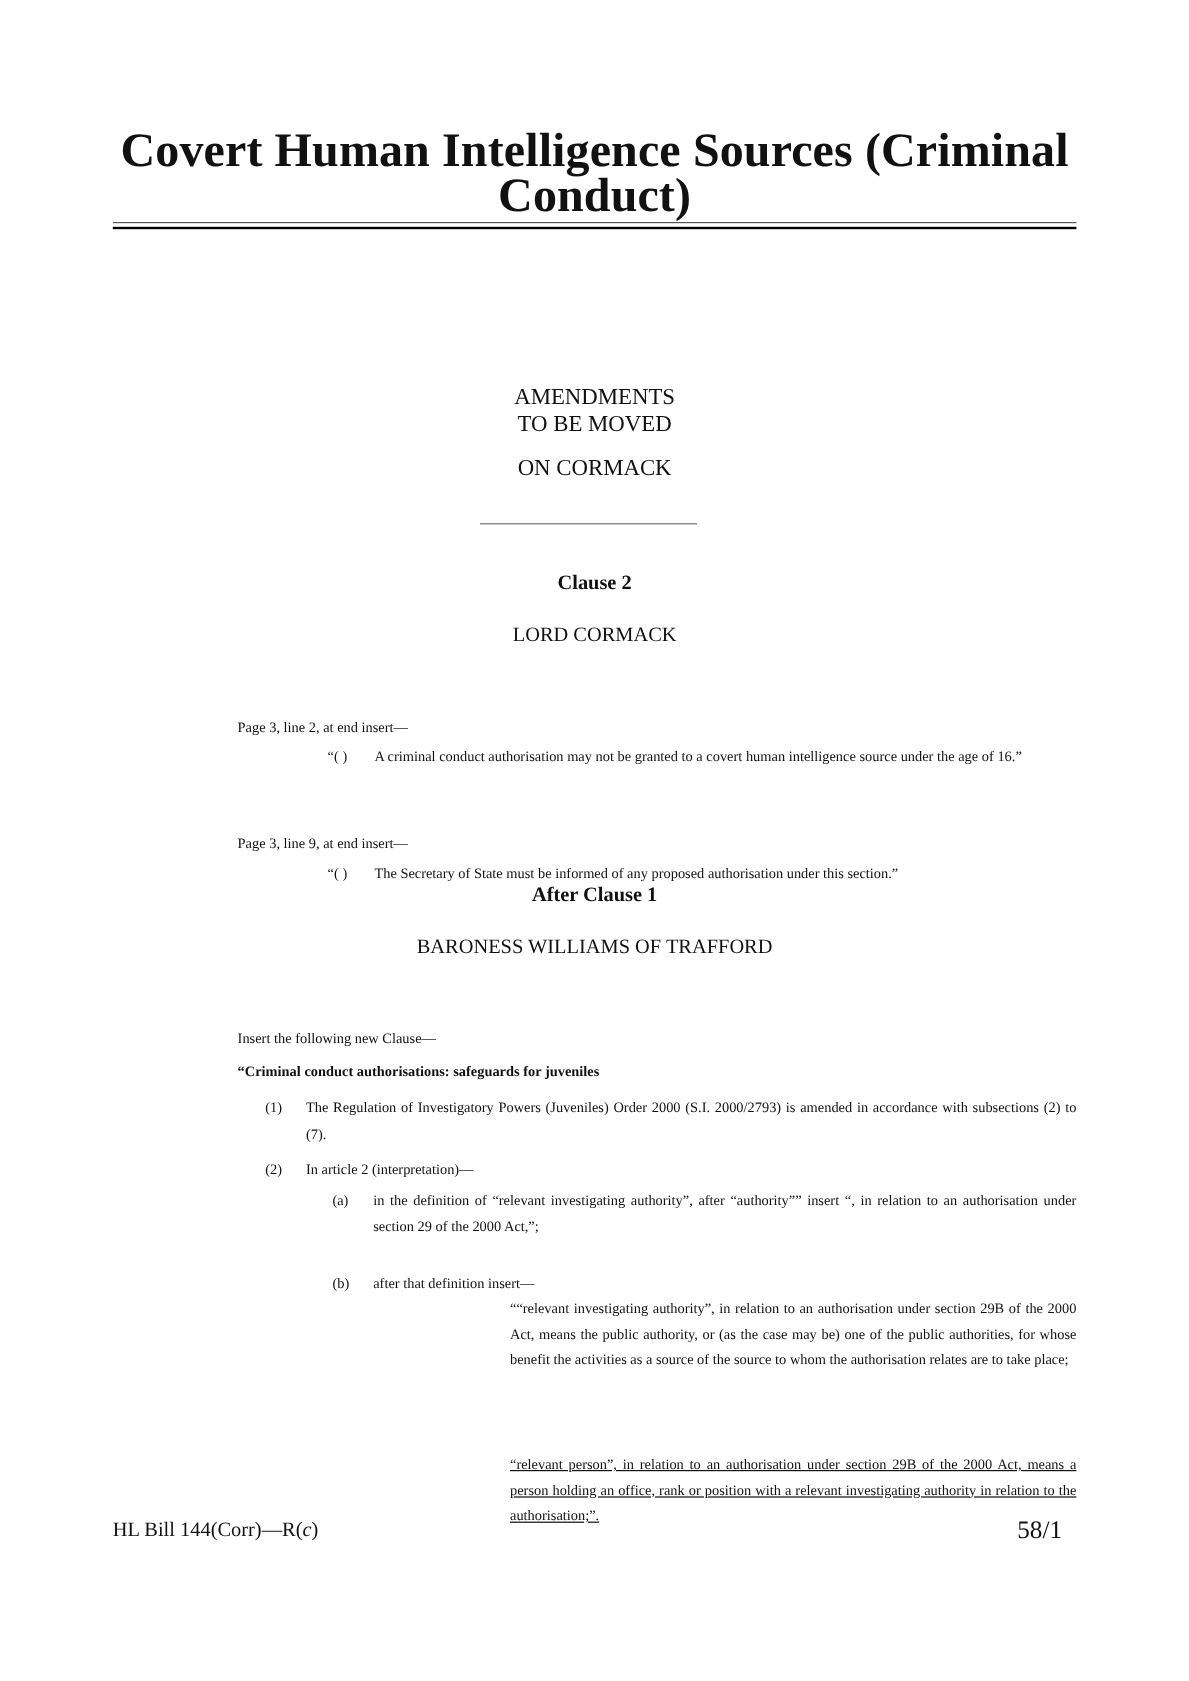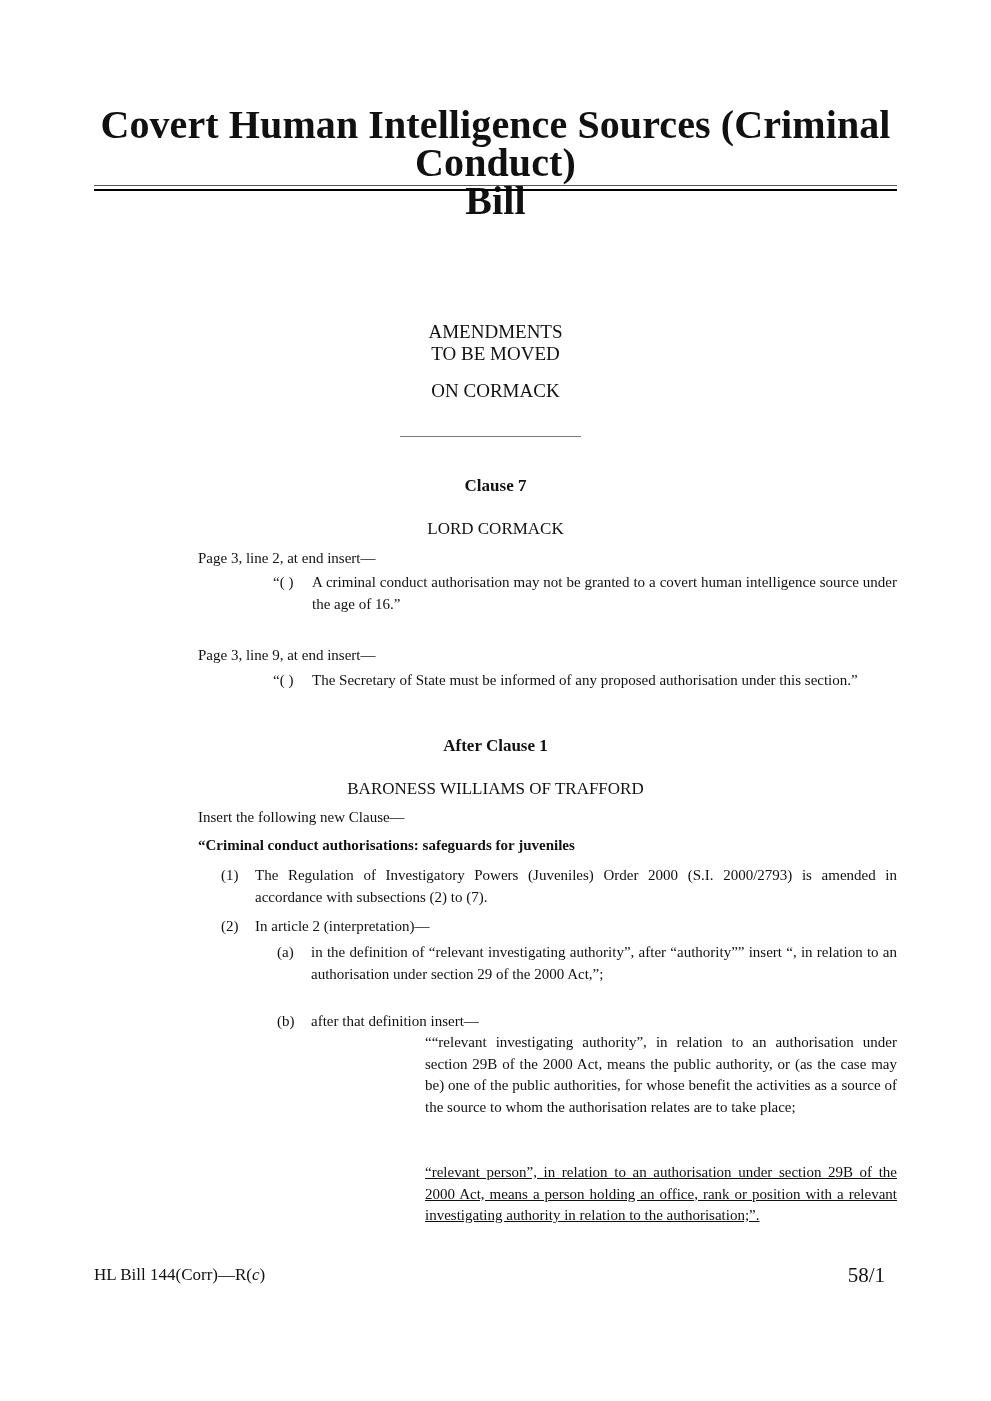--- a/index.html
+++ b/index.html
@@ -76,22 +76,23 @@
       position: absolute;
       left: 94px;
       width: 803px;
       text-align: center;
       font-size: 17px;
       line-height: 22px;
     }
 
     .txt {
       position: absolute;
-      font-size: 15px;
+      font-size: 12px;
       line-height: 21.5px;
+      margin-top: 48px;
     }
     .just {
       text-align: justify;
       text-align-last: left;
     }
     .bold { font-weight: bold; }
 
     .footer-left {
       position: absolute;
       left: 94px;
@@ -108,31 +109,30 @@
       line-height: 22px;
       text-align: right;
     }
     .ital { font-style: italic; }
   </style>
 </head>
 <body>
 
 <div class="title">
   <div>Covert Human Intelligence Sources (Criminal Conduct)</div>
-  <div>Bill</div>
 </div>
 <div class="title-rule-thin"></div>
 <div class="title-rule-thick"></div>
 
 <div class="center-caps" style="top:306px;margin-top:15px;">AMENDMENTS</div>
 <div class="center-caps" style="top:343px;">TO BE MOVED</div>
 <div class="center-caps" style="top:380px;">ON CORMACK</div>
 <div class="sep"></div>
 
-<div class="clause-head" style="top:475px;">Clause 7</div>
+<div class="clause-head" style="top:475px;">Clause 2</div>
 <div class="member" style="top:518px;">LORD CORMACK</div>
 
 <div class="txt" style="left:198px; top:548px;">Page 3, line 2, at end insert—</div>
 <div class="txt" style="left:273px; top:572px;">“( )</div>
 <div class="txt just" style="left:312px; top:572px; width:585px;">A criminal conduct authorisation may not be granted to a covert human intelligence source under the age of 16.”</div>
 
 <div class="txt" style="left:198px; top:645px;">Page 3, line 9, at end insert—</div>
 <div class="txt" style="left:273px; top:670px;">“( )</div>
 <div class="txt just" style="left:312px; top:670px; width:585px;">The Secretary of State must be informed of any proposed authorisation under this section.”</div>
 

